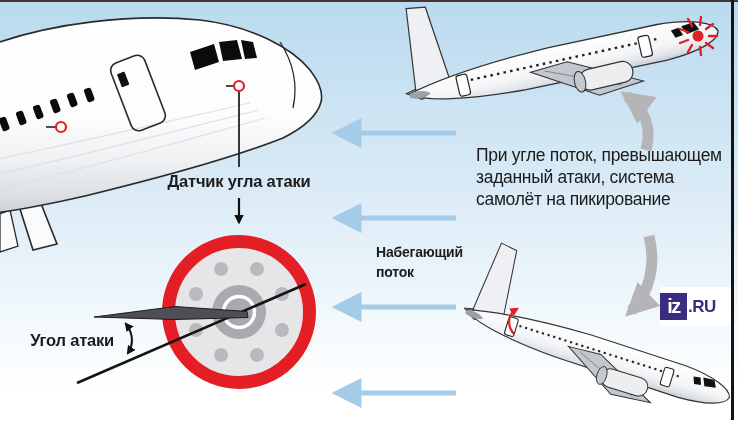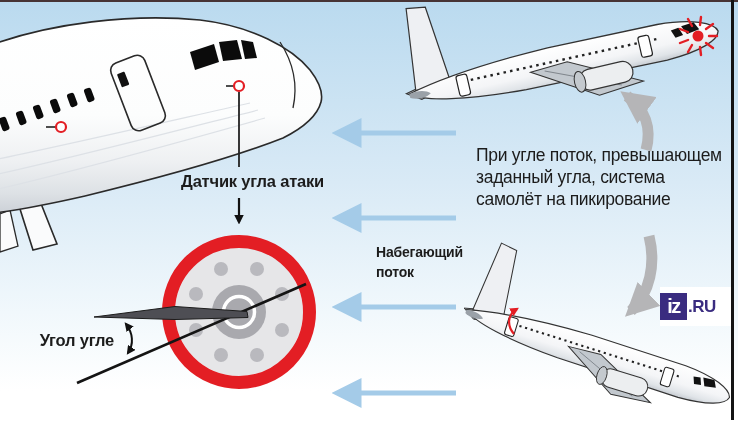--- a/index.html
+++ b/index.html
@@ -4,21 +4,21 @@
 <style>
   html,body{margin:0;padding:0;background:#888;}
   #stage{
     position:relative;width:738px;height:434px;overflow:hidden;
     font-family:"Liberation Sans",sans-serif;
     background:linear-gradient(180deg,var(--sky_top) 0%,var(--sky_mid) 42%,var(--sky_low) 72%,var(--sky_bottom) 90%,#ffffff 100%);
   }
   #art{position:absolute;left:0;top:0;width:738px;height:434px;}
   .lbl{position:absolute;color:var(--text_color);}
   .lbl-bold{font-weight:700;}
-  #sensor-label{left:154px;top:172px;width:170px;text-align:right;font-size:16.5px;letter-spacing:-0.2px;}
+  #sensor-label{left:154px;top:172px;width:170px;text-align:center;font-size:16.5px;letter-spacing:-0.2px;}
   #angle-label{left:20px;top:331px;width:94px;text-align:right;font-size:16.5px;letter-spacing:-0.2px;}
   #flow-label{left:352px;top:242px;font-size:14px;line-height:20px;letter-spacing:-0.2px;margin-left:24px;}
   #desc{left:476px;top:144px;width:258px;font-size:17.5px;line-height:22px;font-weight:400;letter-spacing:-0.3px;}
   #top-border{position:absolute;left:0;top:0;width:738px;height:2px;background:var(--border_top_color);}
   #right-border{position:absolute;left:731px;top:0;width:2.5px;height:420px;background:var(--frame_line);}
   #logo{position:absolute;left:660px;top:287px;width:71px;height:39px;background:#fff;display:flex;align-items:center;padding-left:0;box-sizing:border-box;gap:1px;}
   #logo .sq{width:27px;height:27px;background:var(--logo_purple);color:#fff;font-weight:700;font-size:20px;line-height:27px;text-align:center;letter-spacing:-1.5px;}
   #logo .suf{color:var(--logo_purple);font-weight:700;font-size:17px;letter-spacing:-0.5px;}
 </style>
 </head>
@@ -149,28 +149,28 @@
     </g>
 
     <path d="M 646,150 C 652,128 645,109 627,96" fill="none" style="stroke:var(--maneuver_arrow_gray)" stroke-width="11" marker-end="url(#mGray)"></path>
     <path d="M 649,236 C 656,264 650,293 631,311" fill="none" style="stroke:var(--maneuver_arrow_gray)" stroke-width="11" marker-end="url(#mGray)"></path>
 
     <use href="#plane" transform="translate(477,266) rotate(17) scale(0.88)"></use>
     <path d="M 514,334 C 507,326 507,315 517,309" fill="none" style="stroke:var(--accent_red)" stroke-width="2.2" marker-end="url(#mRed)"></path>
   </svg>
 
   <div id="sensor-label" class="lbl lbl-bold">Датчик угла атаки</div>
-  <div id="angle-label" class="lbl lbl-bold">Угол угле</div>
+  <div id="angle-label" class="lbl lbl-bold">Угол атаки</div>
   <div id="flow-label" class="lbl lbl-bold">
     <div>Набегающий</div>
     <div>поток</div>
   </div>
   <div id="desc" class="lbl">
     <div>При угле поток, превышающем</div>
-    <div>заданный угла, система</div>
+    <div>заданный атаки, система</div>
     <div>самолёт на пикирование</div>
   </div>
 
   <div id="logo">
     <span class="sq">iz</span>
     <span class="suf">.RU</span>
   </div>
 
   <div id="top-border"></div>
   <div id="right-border"></div>

